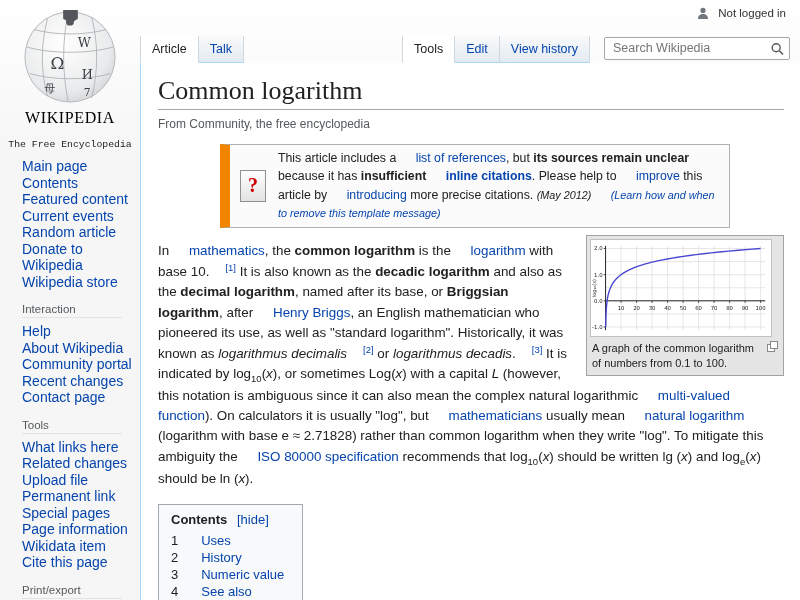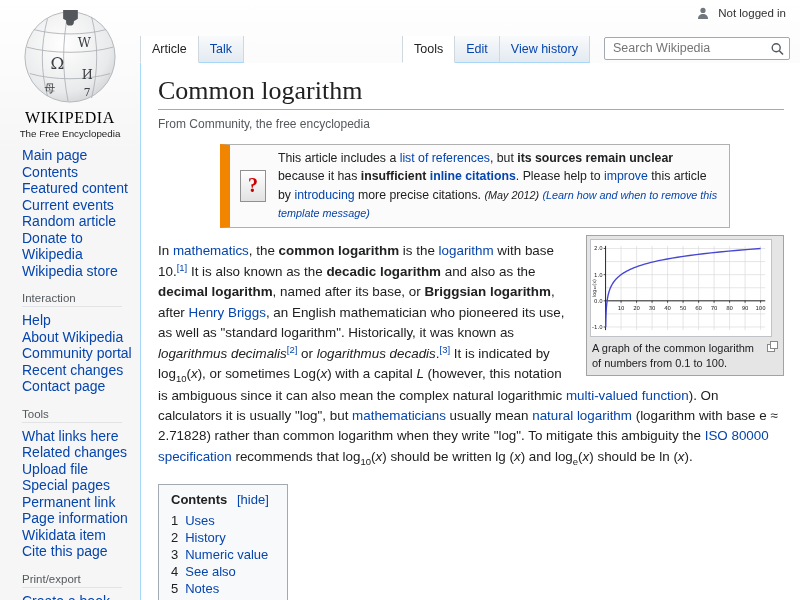--- a/index.html
+++ b/index.html
@@ -1,24 +1,24 @@
 <!DOCTYPE html>
 <html><head>
 <meta charset="utf-8">
 <style>
   html,body{margin:0;padding:0;}
   #page{position:relative;width:800px;height:600px;overflow:hidden;
         background:linear-gradient(#ffffff, #f6f6f6 150px);
         font-family:"Liberation Sans", sans-serif;color:#202122;}
-  .lnk{color:#0645ad;cursor:pointer;}
+  .lnk{color:#0645ad;cursor:pointer;margin-left:16px;}
   
   #sidebar{position:absolute;left:0;top:0;width:140px;height:600px;}
   #logo{width:140px;text-align:center;padding-top:6px;cursor:pointer;}
   .logo-word{font-family:Liberation Serif, serif;font-size:16px;letter-spacing:0.6px;color:#000;margin-top:1px;}
-  .logo-tag{font-family:Liberation Sans, sans-serif;font-size:9.8px;color:#222;margin-top:1px;}
+  .logo-tag{font-family:Liberation Mono, monospace;font-size:9.8px;color:#222;margin-top:12px;}
   #sidebar-nav{padding-left:22px;padding-top:8px;}
   .portal-h{color:#54595d;font-size:11.5px;margin:13px 0 5px;padding-bottom:2px;
             border-bottom:1px solid #e1e3e5;width:100px;display:flex;justify-content:flex-start;align-items:center;}
   .portal ul{list-style:none;margin:0;padding:0;}
   .portal li{line-height:15.5px;}
   .slink{color:#0645ad;cursor:pointer;font-size:14px;}
   
   #head{position:absolute;left:140px;right:0;top:0;height:63px;border-bottom:1px solid #a7d7f9;}
   #personal{position:absolute;top:7px;right:14px;display:flex;align-items:center;gap:9px;font-size:11.5px;color:#333;}
   .plink{color:#0645ad;cursor:pointer;}
@@ -124,22 +124,22 @@
           </ul>
         </div>
         <div class="portal">
           <div class="portal-h">
             <span>Tools</span>
           </div>
           <ul>
             <li><span class="slink">What links here</span></li>
             <li><span class="slink">Related changes</span></li>
             <li><span class="slink">Upload file</span></li>
+            <li><span class="slink">Permanent link</span></li>
             <li><span class="slink">Special pages</span></li>
-            <li><span class="slink">Permanent link</span></li>
             <li><span class="slink">Page information</span></li>
             <li><span class="slink">Wikidata item</span></li>
             <li><span class="slink">Cite this page</span></li>
           </ul>
         </div>
         <div class="portal">
           <div class="portal-h">
             <span>Print/export</span>
           </div>
           <ul>

